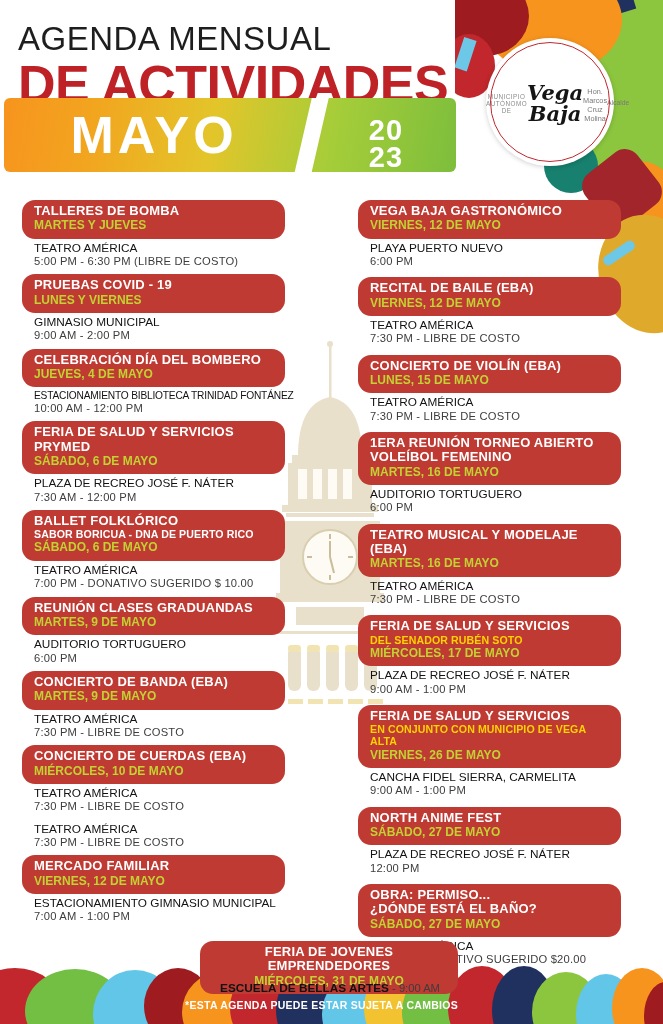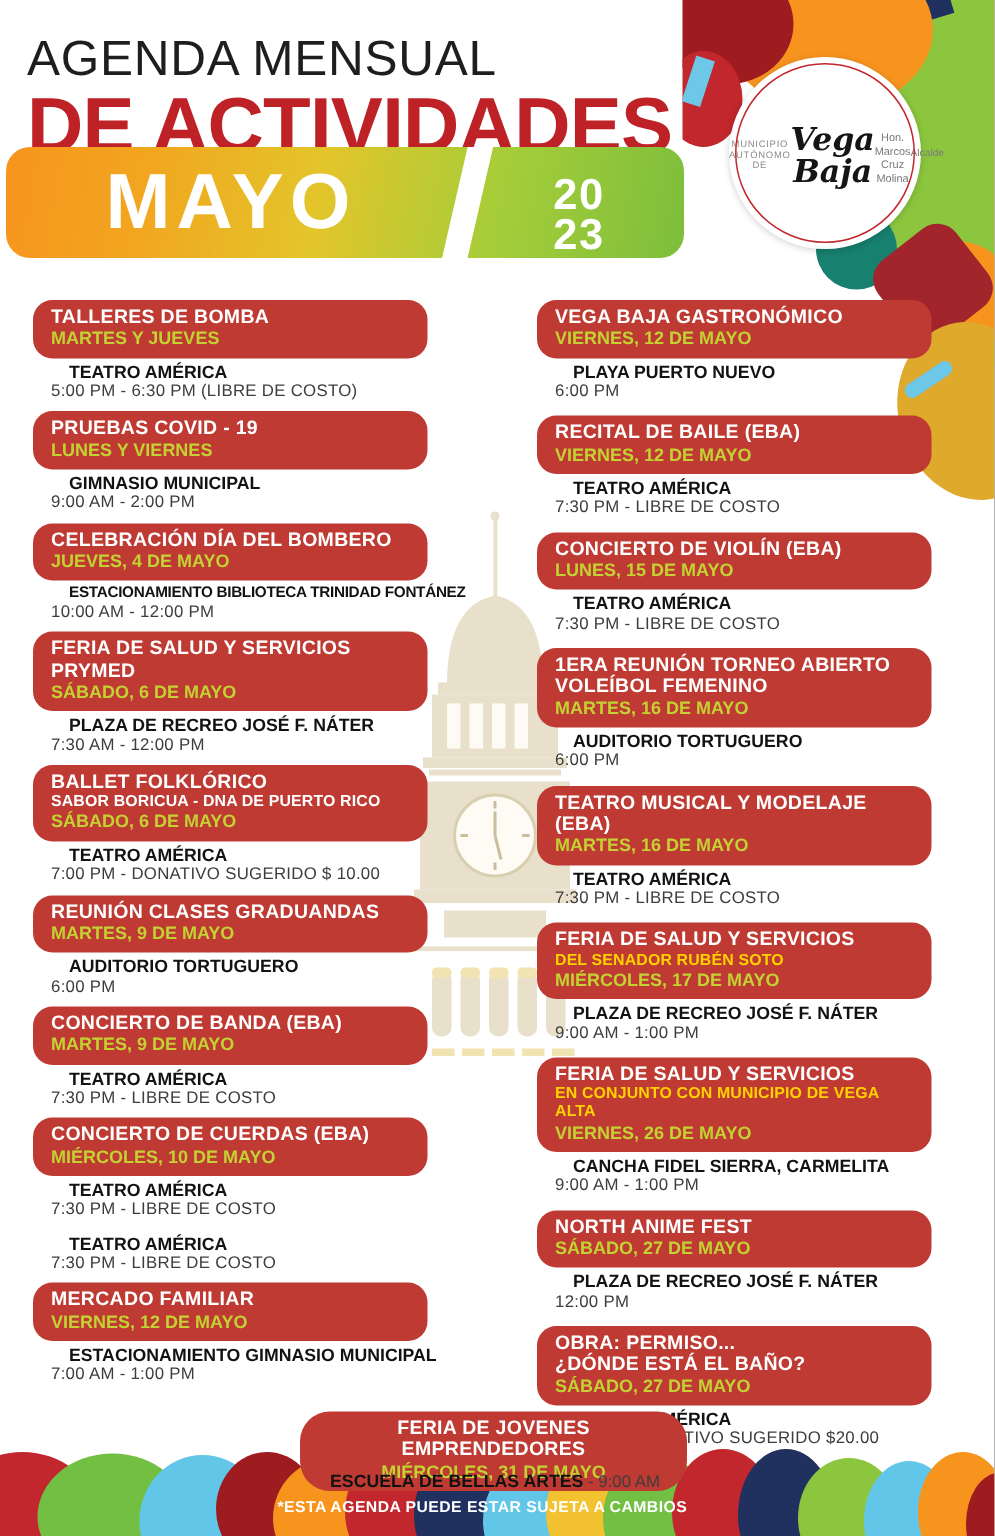--- a/index.html
+++ b/index.html
@@ -9,21 +9,21 @@
   }
   *{margin:0;padding:0;box-sizing:border-box;}
   html,body{background:#777;}
   body{font-family:"Liberation Sans", sans-serif;}
   .poster{position:relative;width:663px;height:1024px;background:#fff;overflow:hidden;margin:0 auto;}
 
   
   .hdr{position:absolute;left:18px;top:22px;z-index:2;}
   .hdr-line1{font-size:33px;font-weight:400;color:var(--ink);letter-spacing:.5px;line-height:1;}
   .hdr-line2{font-size:52px;font-weight:700;color:var(--title-red);letter-spacing:-.5px;line-height:1;margin-top:3px;}
-  .month-bar{position:absolute;left:4px;top:98px;width:452px;height:74px;border-radius:16px;overflow:hidden;z-index:2;
+  .month-bar{position:absolute;left:4px;top:98px;width:452px;height:74px;border-radius:6px;overflow:hidden;z-index:2;
     background:linear-gradient(100deg,#F7941E 0%,#F2A51F 20%,#E3C52A 46%,#A6CD39 72%,#7DBE3C 100%);}
   .month-label{position:absolute;left:0;top:0;width:300px;height:74px;display:flex;align-items:center;justify-content:center;
     color:#fff;font-size:52px;font-weight:700;letter-spacing:4px;}
   .month-slash{position:absolute;left:299px;top:-6px;width:17px;height:88px;background:#fff;transform:skewX(-13deg);}
   .year-badge{position:absolute;left:312px;top:0;width:140px;height:91px;display:flex;flex-direction:column;align-items:center;justify-content:center;
     color:#fff;font-weight:700;font-size:29px;line-height:.92;letter-spacing:1px;}
 
   
   .decor-tr{position:absolute;left:455px;top:0;width:208px;height:380px;z-index:0;}
   .logo{position:absolute;left:486px;top:38px;width:128px;height:128px;z-index:3;}
@@ -42,27 +42,27 @@
   
   .col{position:absolute;top:200px;width:263px;display:flex;flex-direction:column;z-index:2;}
   .col-left{left:22px;gap:6px;}
   .col-right{left:358px;gap:9px;}
   .event-card{background:var(--card-red);border-radius:13px;padding:4px 12px 6px;color:#fff;}
   .event-title{font-size:13px;font-weight:700;line-height:1.1;letter-spacing:.2px;white-space:pre-line;}
   .event-sub{font-size:10.6px;font-weight:700;line-height:1.15;color:#fff;letter-spacing:.1px;}
   .event-sub.sub-yellow{color:var(--sub-yellow);}
   .event-date{font-size:12px;font-weight:700;line-height:1.12;color:var(--date-green);margin-top:1px;}
   .event-details{padding:3px 0 0 12px;}
-  .event-venue{font-size:11.8px;font-weight:700;color:#121212;line-height:1.12;white-space:nowrap;margin-left:12px;}
+  .event-venue{font-size:11.8px;font-weight:400;color:#121212;line-height:1.12;white-space:nowrap;}
   .event-venue.venue-long{font-size:10.2px;letter-spacing:-.2px;}
   .event-time{font-size:11.2px;color:var(--time-gray);line-height:1.2;letter-spacing:.2px;}
 
   
   .bottom-event{position:absolute;left:200px;top:941px;width:258px;z-index:2;text-align:center;}
-  .bottom-event .event-card{padding:4px 24px 6px;border-radius:20px;}
+  .bottom-event .event-card{padding:4px 24px 6px;}
   .bottom-line{position:absolute;left:165px;top:978px;width:330px;text-align:center;z-index:2;}
   .bottom-line .v{font-size:11.8px;font-weight:700;color:#121212;}
   .bottom-line .t{font-size:11.2px;color:var(--time-gray);}
   .bottom-line .t::before{content:" - ";}
 
   
   .footer-strip{position:absolute;left:0;bottom:0;width:663px;height:58px;z-index:1;}
   .footer-note{position:absolute;left:185px;bottom:13px;z-index:2;color:#fff;font-size:10.5px;font-weight:700;letter-spacing:.3px;}
 </style>
 </head>

